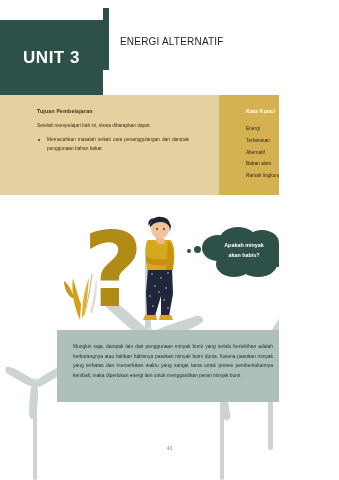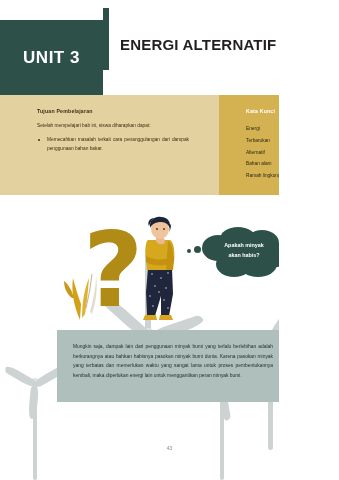--- a/index.html
+++ b/index.html
@@ -53,22 +53,22 @@
     letter-spacing:0.5px;
     white-space:nowrap;
   }
   .accent-bar{
     position:absolute;left:103px;top:8px;width:6px;height:62px;
     background:#2d5148;
   }
   .chapter-title{
     position:absolute;left:120px;top:36px;
     color:#231f20;
-    font-size:15px;
-    font-weight:bold;
+    font-size:10px;
+    font-weight:normal;
     letter-spacing:0.2px;
     white-space:nowrap;
   }
 
   
   .strip{
     position:absolute;top:95px;height:100px;
   }
   .strip-left{
     left:0;width:219px;

